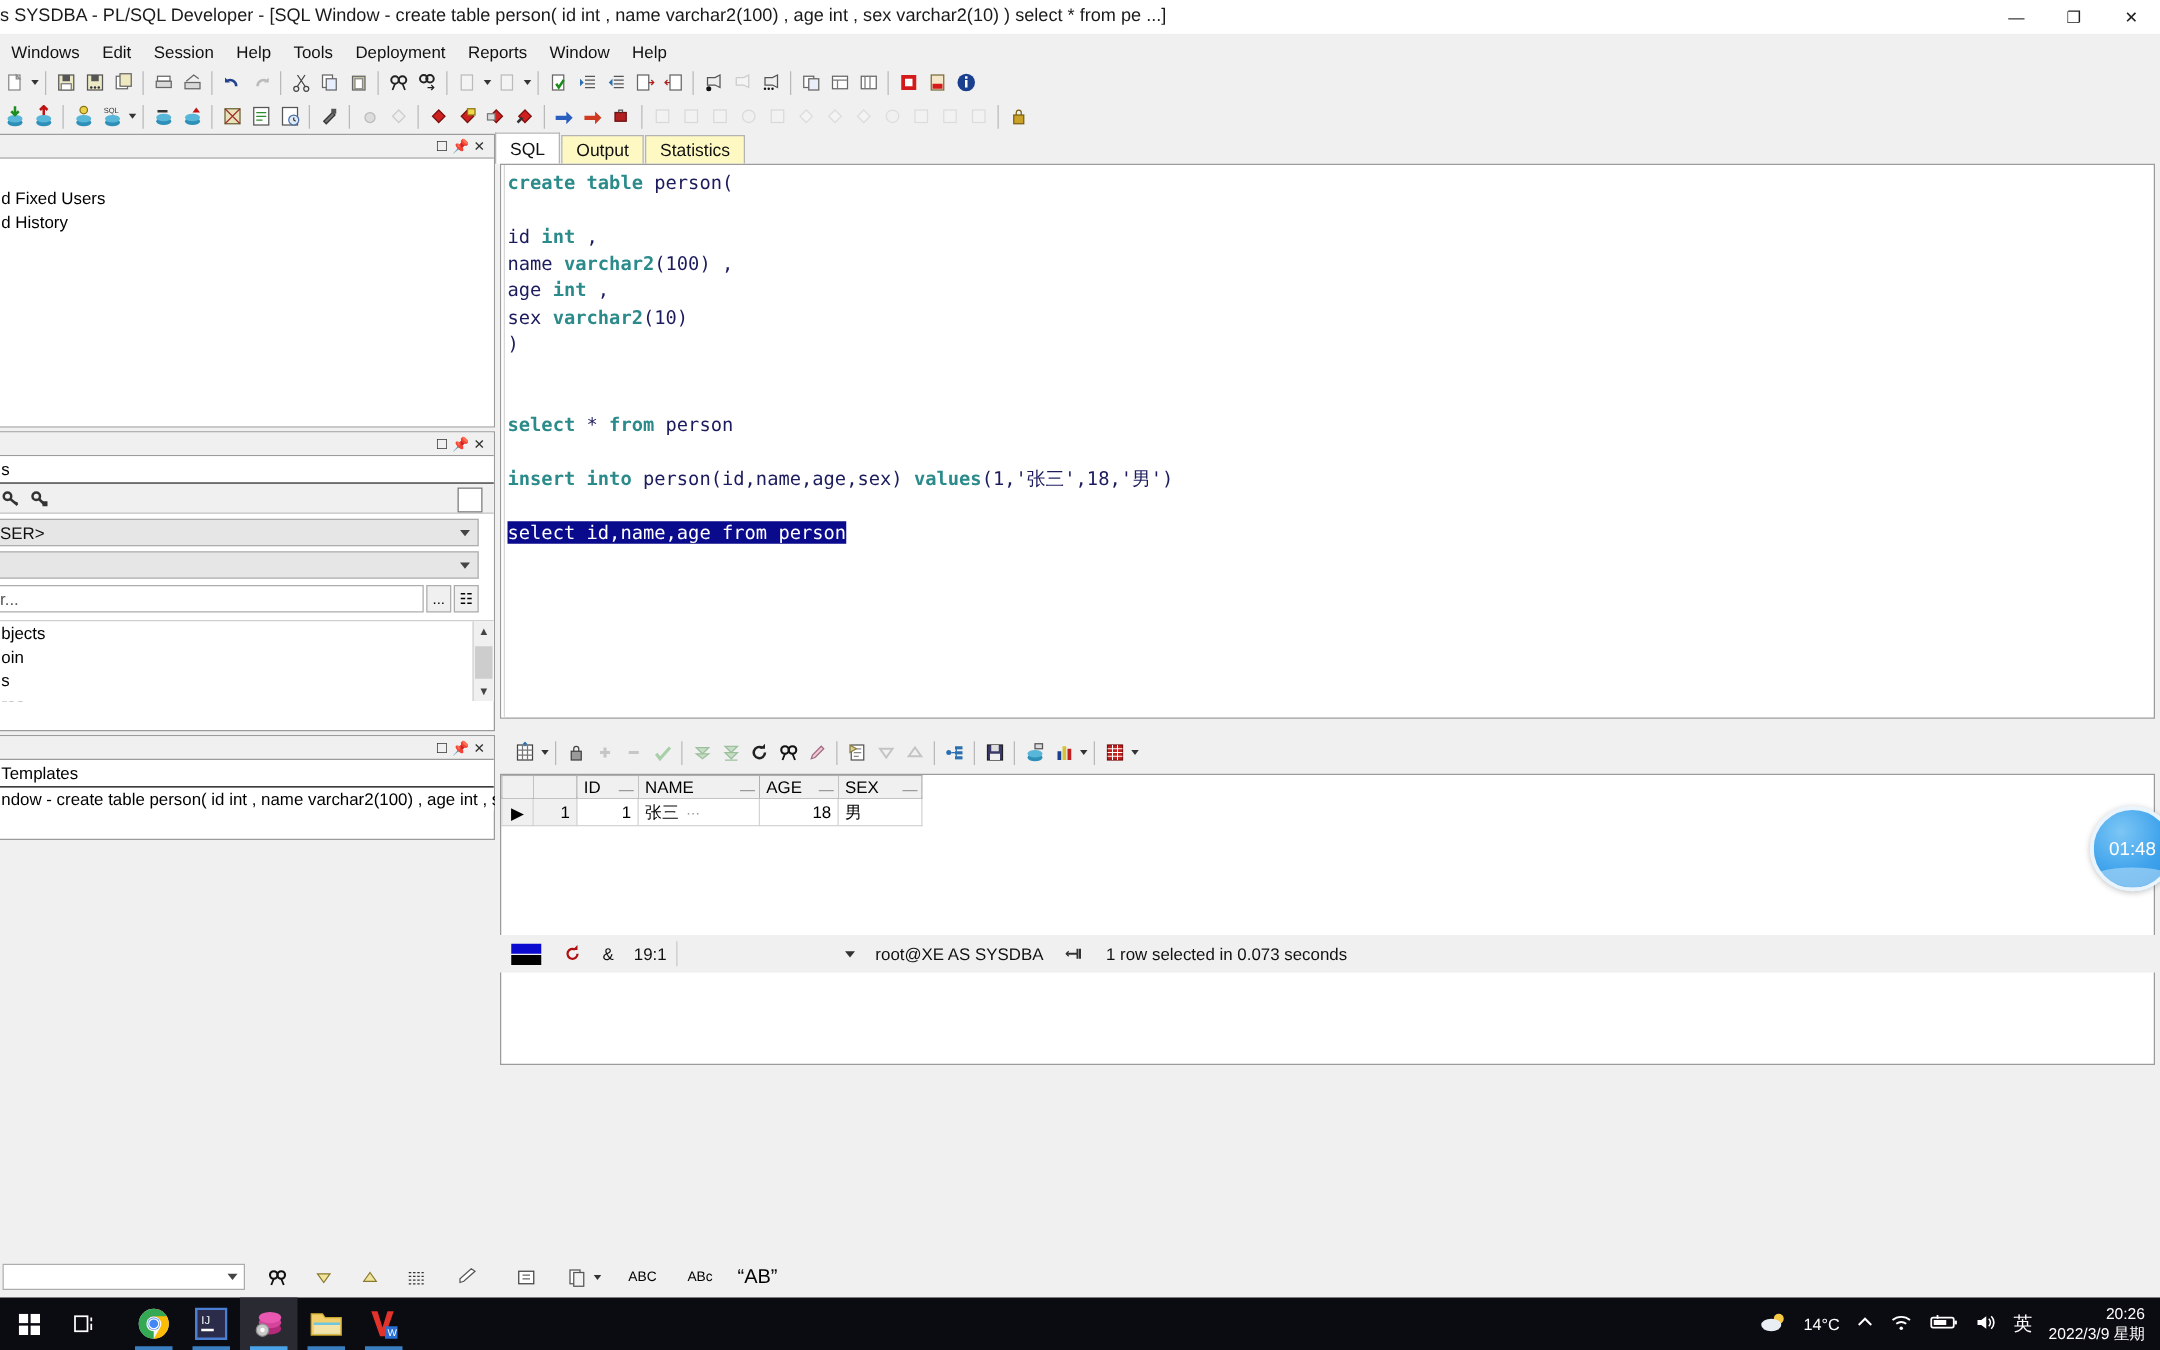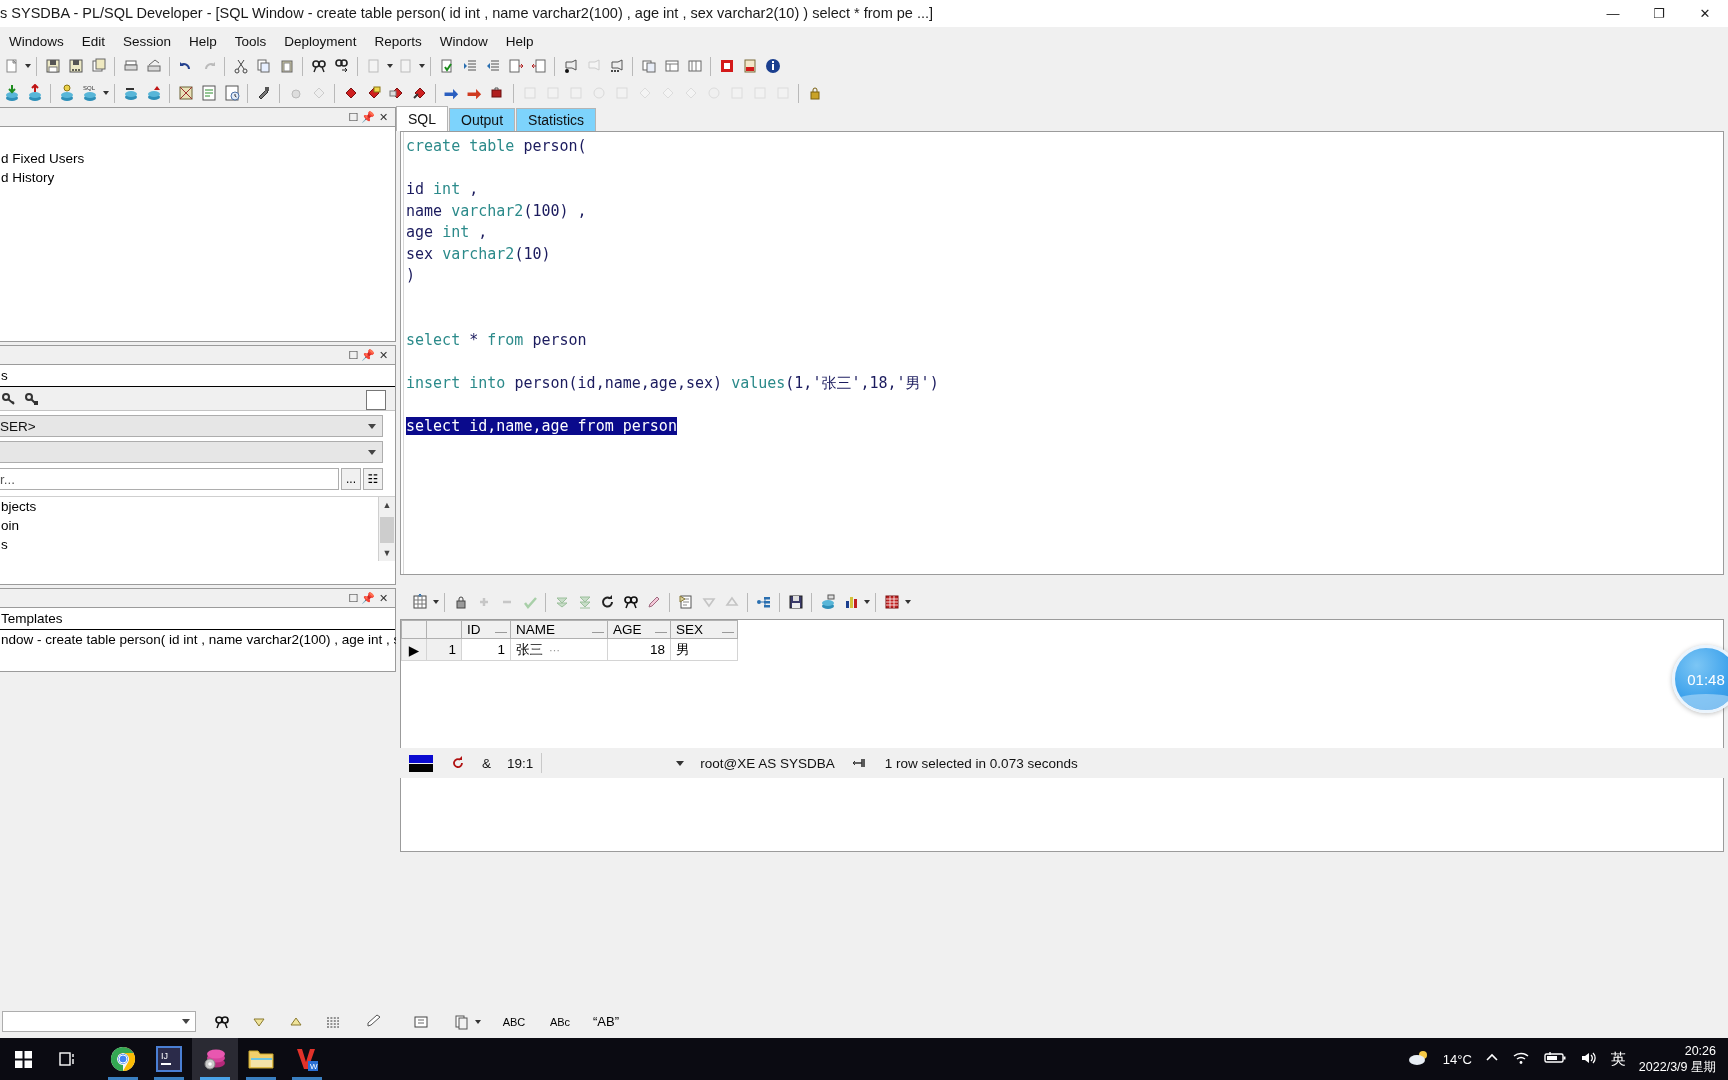--- a/index.html
+++ b/index.html
@@ -58,30 +58,30 @@
          display:flex;align-items:center;justify-content:center;font-size:12px;}
 
   .listbox{position:relative;background:#fff;overflow:hidden;}
   .scrollbar{position:absolute;right:0;top:0;width:16px;height:100%;background:#f0f0f0;border-left:1px solid #cfcfcf;}
   .sbarrow{height:16px;display:flex;align-items:center;justify-content:center;font-size:9px;color:#444;}
   .sbthumb{position:absolute;left:1px;top:20px;width:14px;height:26px;background:#cdcdcd;}
 
   
   .main{position:absolute;left:396px;top:107px;width:1332px;height:800px;background:#f0f0f0;}
   .tabstrip{position:absolute;left:0;top:0;height:24px;display:flex;align-items:flex-end;}
-  .tab{height:22px;padding:0 11px;display:flex;align-items:center;font-size:14px;background:#7dd3fc;
+  .tab{height:22px;padding:0 11px;display:flex;align-items:center;font-size:14px;background:#fef9c3;
        border:1px solid #b4b4b4;border-bottom:none;margin-right:1px;color:#111;}
   .tab.active{background:#fff;height:24px;font-weight:400;}
 
   .editor{position:absolute;left:4px;top:24px;width:1324px;height:444px;background:#fff;
           border:1px solid #9b9b9b;box-sizing:border-box;overflow:hidden;}
   .gutter{position:absolute;left:0;top:0;width:2px;height:100%;background:#fff;border-right:1px solid #d8d8d8;}
   .code{position:absolute;left:5px;top:4px;font-family:"DejaVu Sans Mono", monospace;font-size:15px;
         line-height:21.5px;white-space:pre;}
-  .kw{color:#2b8a8a;}
+  .kw{color:#2b8a8a;font-weight:bold;}
   .pl{color:#1b1b5e;}
   .sel{background:#0a0a8c;color:#fff;}
 
   
   .gridtb{position:absolute;left:4px;top:478px;width:1324px;height:34px;background:#f0f0f0;
           display:flex;align-items:center;padding-left:8px;box-sizing:border-box;}
   .gridarea{position:absolute;left:4px;top:512px;width:1324px;height:233px;background:#fff;
             border:1px solid #9b9b9b;box-sizing:border-box;overflow:hidden;}
   table.grid{border-collapse:collapse;font-size:13.5px;}
   table.grid th{background:#f0f0f0;border:1px solid #b0b0b0;font-weight:400;padding:1px 5px;
@@ -879,21 +879,21 @@
           <rect x="3" y="3" width="8" height="11" fill="#fff" stroke="#555"></rect>
           <rect x="6" y="5" width="8" height="11" fill="#f2f2f2" stroke="#555"></rect>
         </svg>
     </div>
     <div class="caret"></div>
     <div style="width:14px;"></div>
     <div class="tbtn" style="width:34px;font-size:11px;">ABC</div>
     <div style="width:10px;"></div>
     <div class="tbtn" style="width:34px;font-size:11px;">ABс</div>
     <div style="width:10px;"></div>
-    <div class="tbtn" style="width:34px;font-size:13px;">“AB”</div>
+    <div class="tbtn" style="width:34px;font-size:16px;">“AB”</div>
   </div>
 
   <div class="taskbar">
     <div class="tbicon">
       <svg width="17" height="17">
           <rect x="0" y="0" width="7.5" height="7.5" fill="#fff"></rect>
           <rect x="9.5" y="0" width="7.5" height="7.5" fill="#fff"></rect>
           <rect x="0" y="9.5" width="7.5" height="7.5" fill="#fff"></rect>
           <rect x="9.5" y="9.5" width="7.5" height="7.5" fill="#fff"></rect>
         </svg>

